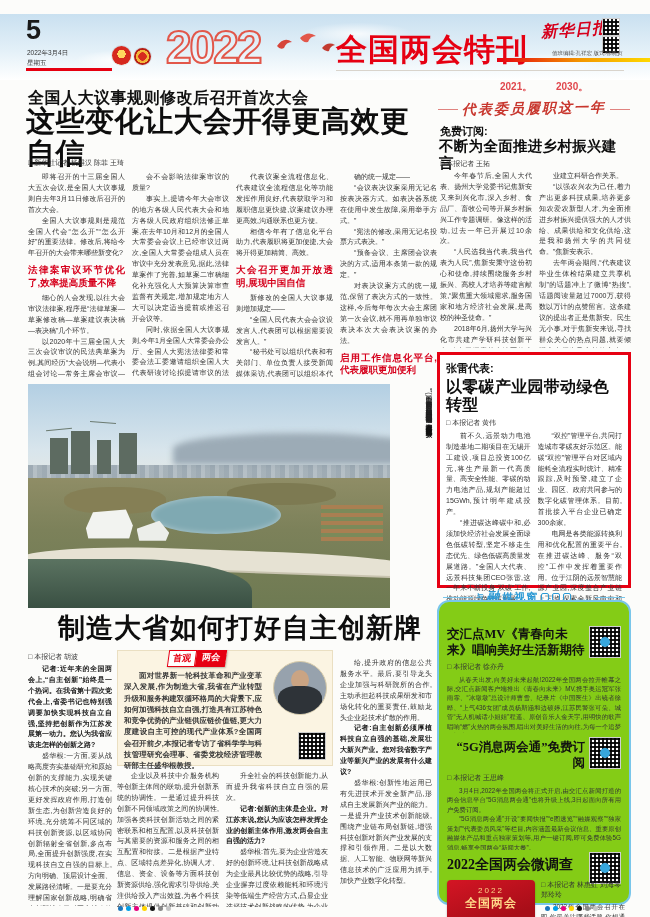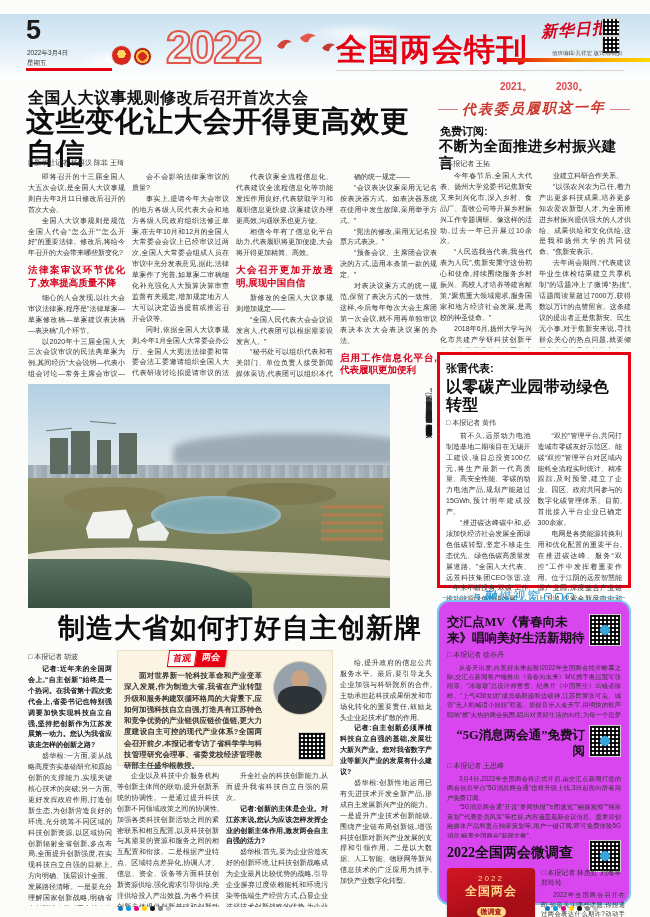--- a/index.html
+++ b/index.html
@@ -116,26 +116,26 @@
   .ibox-photo{position:absolute;right:5px;top:10px;width:52px;height:52px;border-radius:50%;
       overflow:hidden;background:#97a2ad;border:1px solid #d8ccab;}
   .ibox-photo .face{position:absolute;left:17px;top:8px;width:18px;height:20px;border-radius:50%;
       background:#caa483;}
   .ibox-photo .body{position:absolute;left:4px;top:24px;width:44px;height:30px;border-radius:40% 40% 0 0;
       background:#2e3338;}
   .ibox-qr{position:absolute;right:6px;bottom:5px;width:26px;height:26px;}
 
   
   .mpanel{left:437px;top:600px;width:194px;height:305px;border:2px solid #79c6ea;border-radius:12px;
-      box-sizing:border-box;background:#d946ef;padding:12px 8px 6px;}
+      box-sizing:border-box;background:#84cc16;padding:24px 8px 6px;}
   .mheader{left:443px;top:588px;width:182px;display:flex;align-items:center;gap:3px;background:transparent;}
   .mheader:before,.mheader:after{content:"";flex:1;height:1px;background:#79c6ea;}
   .mh-pre{font-size:7px;color:#2b99d4;font-weight:bold;}
   .mh-big{font-size:13px;color:#2b99d4;font-weight:900;font-style:italic;}
-  .mh-rest{font-size:13px;color:#2b99d4;font-weight:normal;letter-spacing:1px;}
+  .mh-rest{font-size:11px;color:#2b99d4;font-weight:bold;letter-spacing:1px;}
   .mh-ico{width:6px;height:6px;border:1px solid #2b99d4;border-radius:2px;}
   .mh-dots{font-size:7px;color:#2b99d4;letter-spacing:1px;}
   .m-item-head{font-size:12.5px;font-weight:900;color:#111;font-family:"Liberation Serif",serif;
       line-height:1.3;}
   .m-body{font-size:6.3px;line-height:1.5;color:#333;text-align:justify;margin:0;}
   .m-body p{margin:0;text-indent:12px;}
   .m-qr{position:absolute;width:30px;height:30px;}
   .m-qr .cdot{position:absolute;left:10px;top:10px;width:10px;height:10px;border-radius:50%;
       background:#37a6dc;}
   .survey-banner{position:absolute;left:0;top:0;width:88px;height:52px;border-radius:4px;

